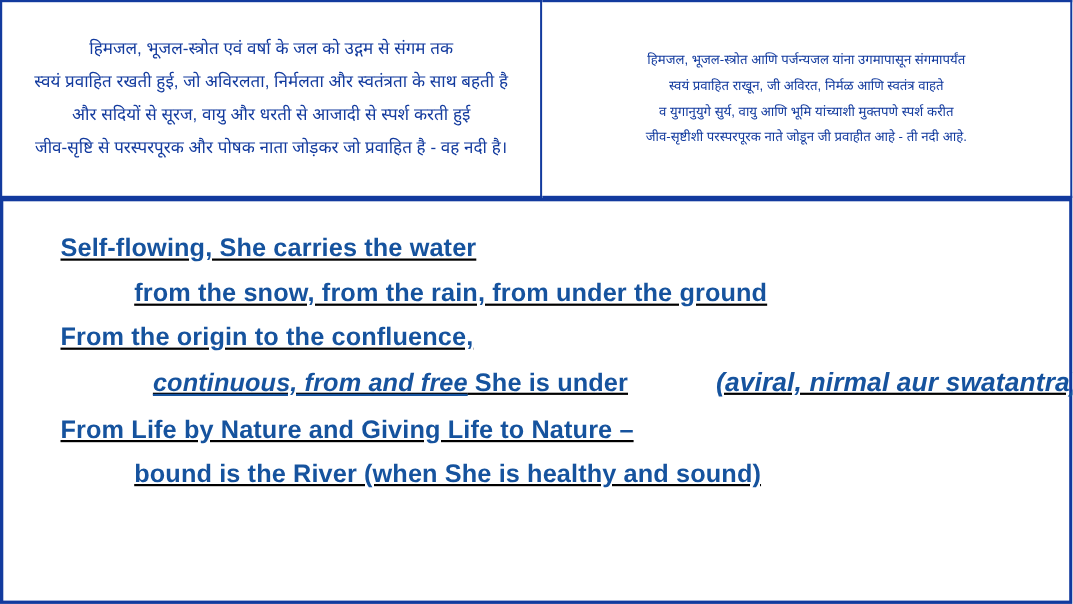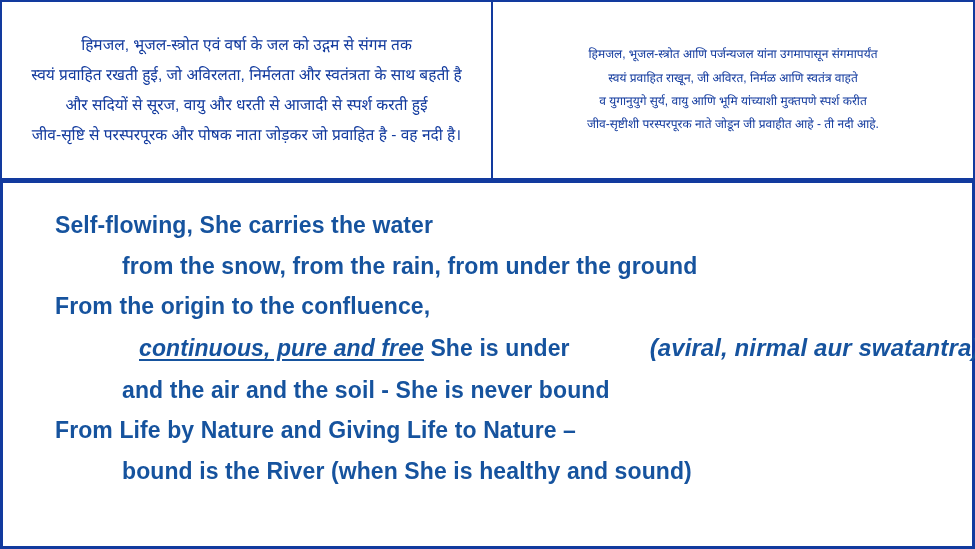--- a/index.html
+++ b/index.html
@@ -63,20 +63,21 @@
   
   .english-box {
     box-sizing: border-box;
     position: relative;
     width: 975px;
     height: 369px;
     border: 3px solid #123a9e;
     border-top-width: 3px;
     background: #ffffff;
     padding: 22px 24px 10px 24px;
+    text-decoration: underline;
   }
   .poem {
     color: #16539e;
     font-size: 23px;
     font-weight: bold;
     line-height: 1.77;
     letter-spacing: 0.1px;
   }
   .poem .line {
     white-space: nowrap;
@@ -119,20 +120,19 @@
       <div class="lang-line">जीव-सृष्टीशी परस्परपूरक नाते जोडून जी प्रवाहीत आहे - ती नदी आहे.</div>
     </div>
 
   </div>
 
   <div class="english-box">
     <div class="poem">
       <div class="line indent-1">Self-flowing, She carries the water</div>
       <div class="line indent-2">from the snow, from the rain, from under the ground</div>
       <div class="line indent-1">From the origin to the confluence,</div>
-      <div class="line indent-3"><span class="ital-underline">continuous, pure and free</span><span> She is under</span><span class="paren-note">(aviral, nirmal aur swatantra)</span></div>
-      <div class="line indent-2">and the air and the soil - She is never bound</div>
+      <div class="line indent-3"><span class="ital-underline">continuous, from and free</span><span> She is under</span><span class="paren-note">(aviral, nirmal aur swatantra)</span></div>
       <div class="line indent-1">From Life by Nature and Giving Life to Nature –</div>
       <div class="line indent-2">bound is the River (when She is healthy and sound)</div>
     </div>
   </div>
 
 </div>
 
 </body></html>

